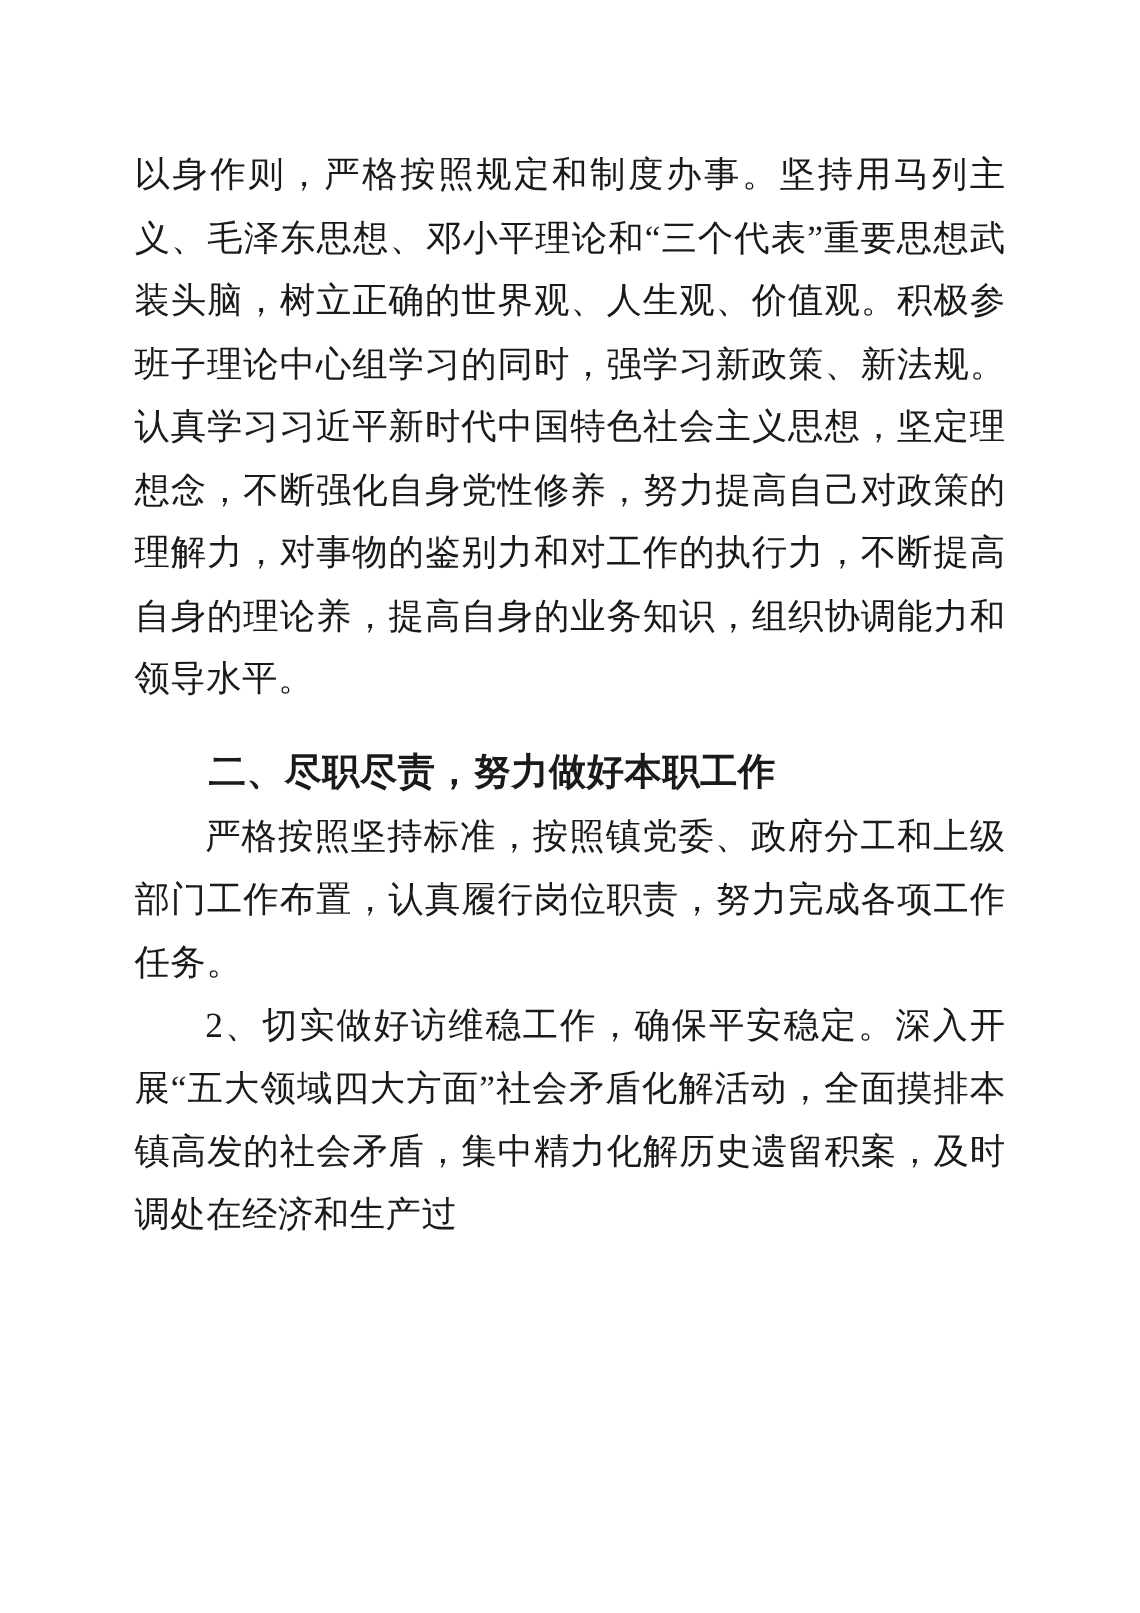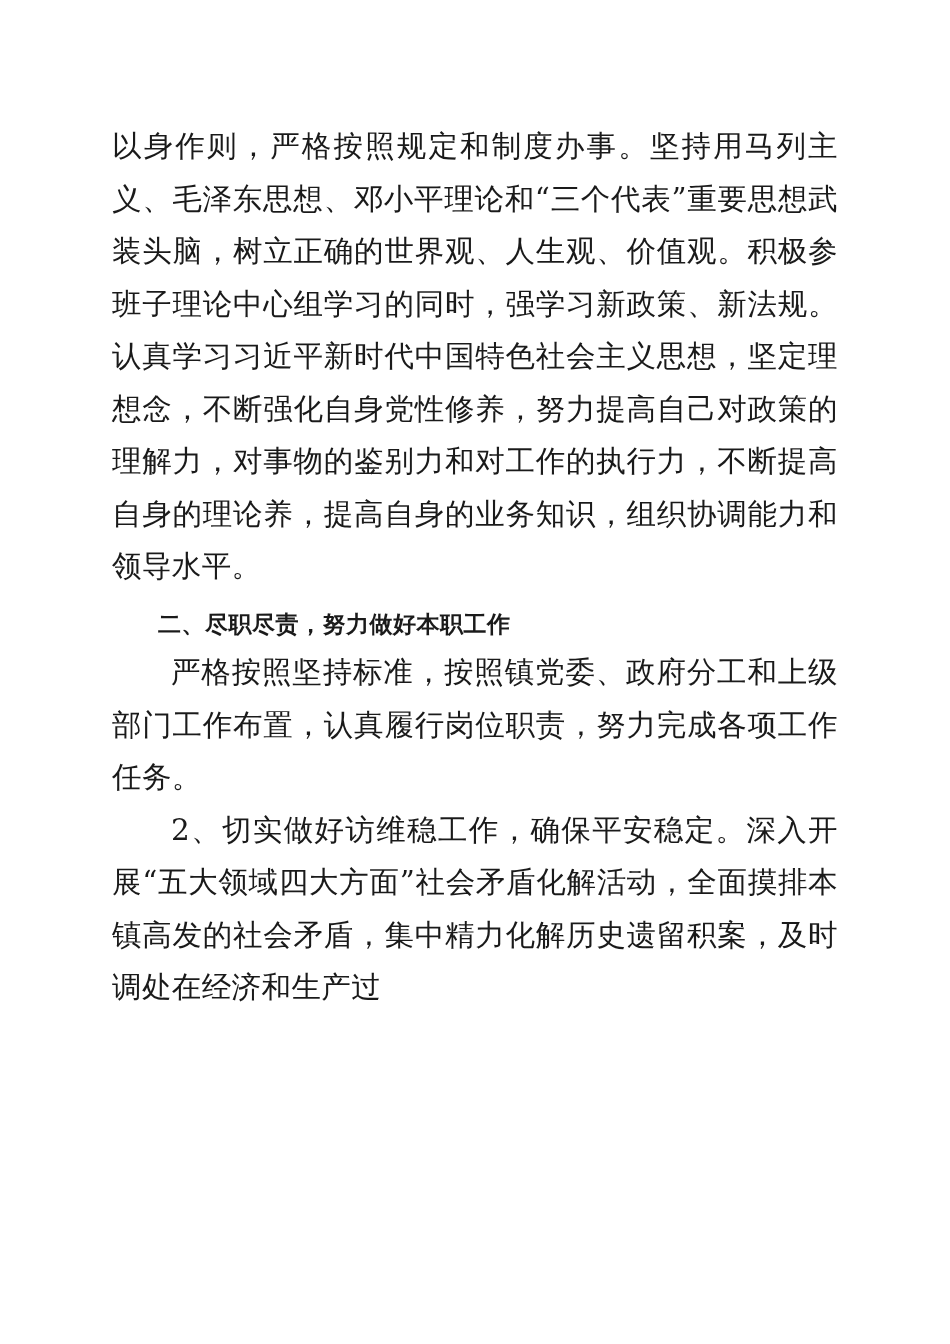--- a/index.html
+++ b/index.html
@@ -13,38 +13,39 @@
     font-family: "DejaVu Serif", "Liberation Serif", serif;
     color: #1a1a1a;
     overflow: hidden;
   }
   .page {
     box-sizing: border-box;
     width: 950px;
     height: 1344px;
     padding: 120px 112px 40px 112px;
     background: #ffffff;
+    font-family: Liberation Serif, serif;
   }
   .doc-body {
     font-size: 29.5px;
     line-height: 1.78;
     text-align: justify;
     text-justify: inter-ideograph;
     letter-spacing: 0.4px;
   }
   p.para {
     margin: 0 0 0 0;
     text-indent: 2em;
   }
   p.para.cont {
     text-indent: 0;
   }
   h2.heading {
-    margin: 11px 0 2px 0;
-    font-size: 23px;
+    margin: 22px 0 2px 0;
+    font-size: 31px;
     font-weight: bold;
     text-indent: 2em;
     line-height: 1.78;
     letter-spacing: 0.5px;
   }
 </style>
 </head>
 <body>
 
 <div class="page">

